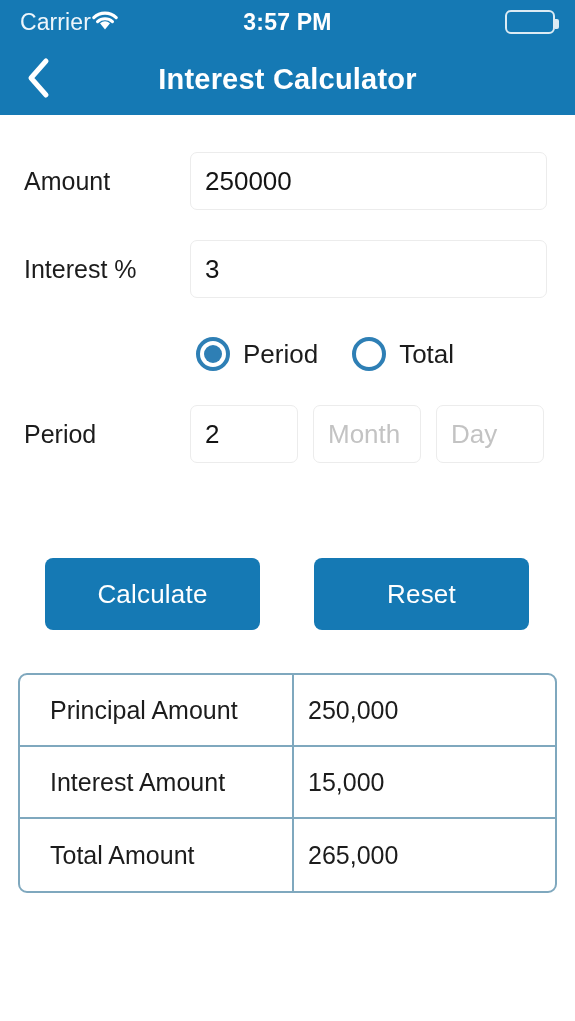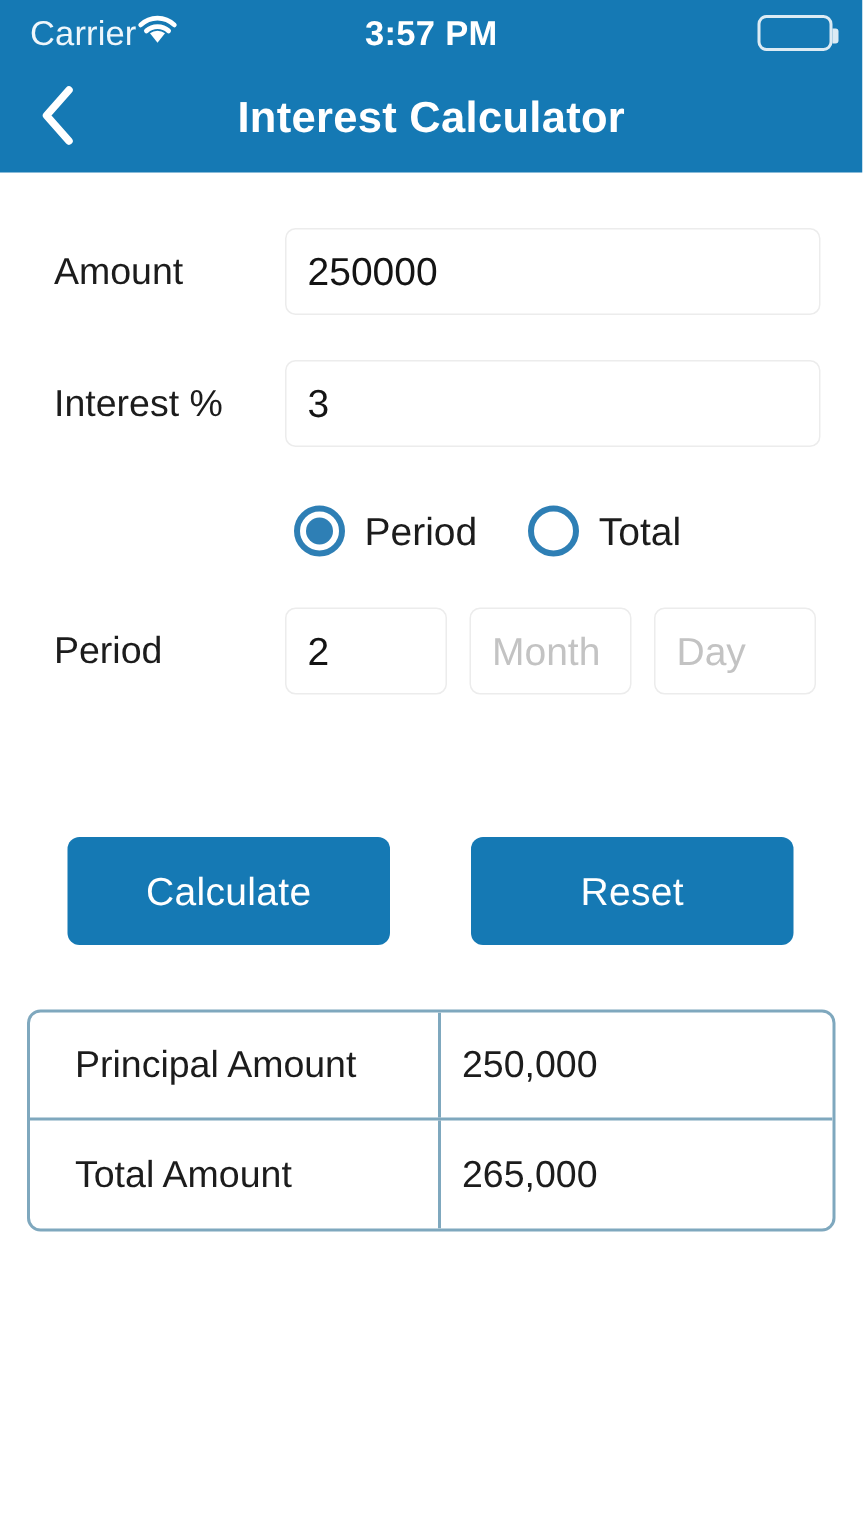--- a/index.html
+++ b/index.html
@@ -114,21 +114,21 @@
     display: flex;
     align-items: center;
     height: 60px;
     margin-top: 25px;
   }
   .form-row.amount-row { margin-top: 36px; }
   .form-row.interest-row { margin-top: 28px; }
 
   .field-label {
     width: 190px;
-    padding-left: 36px;
+    padding-left: 24px;
     font-size: 25px;
     color: #1c1c1c;
   }
 
   .text-input {
     height: 58px;
     background: #ffffff;
     border: 1.5px solid #ececec;
     border-radius: 7px;
     font-size: 26px;
@@ -312,19 +312,23 @@
       <button class="action-button">Calculate</button>
       <button class="action-button">Reset</button>
     </div>
 
     <div class="results-table">
       <div class="table-row">
         <div class="cell-label">Principal Amount</div>
         <div class="cell-value">250,000</div>
       </div>
       <div class="table-row">
+        <div class="cell-label">Interest Amount</div>
+        <div class="cell-value">15,000</div>
+      </div>
+      <div class="table-row">
         <div class="cell-label">Total Amount</div>
         <div class="cell-value">265,000</div>
       </div>
     </div>
 
   </div>
 </div>
 
 </body></html>

